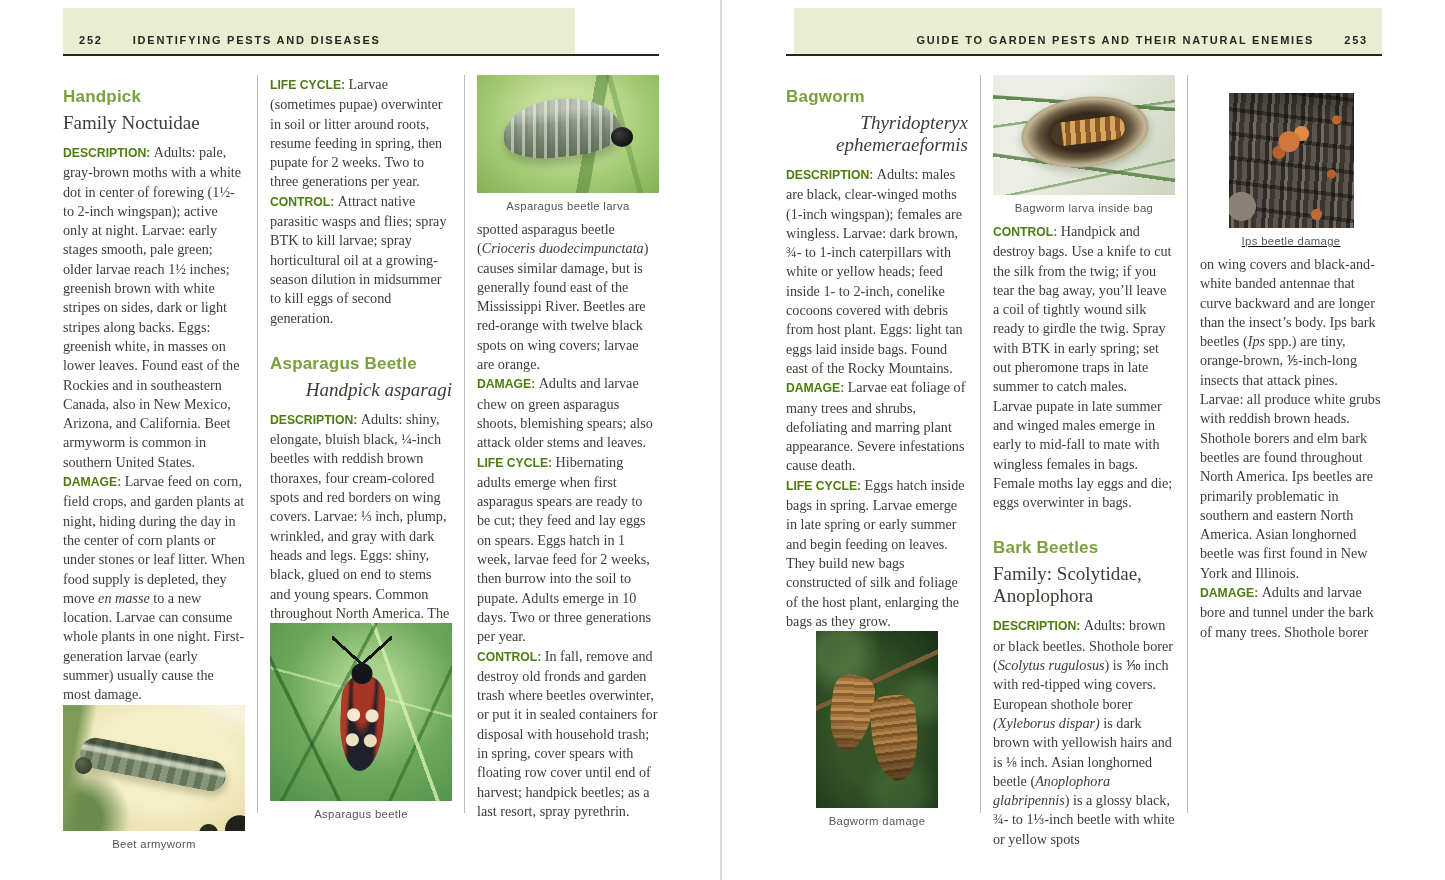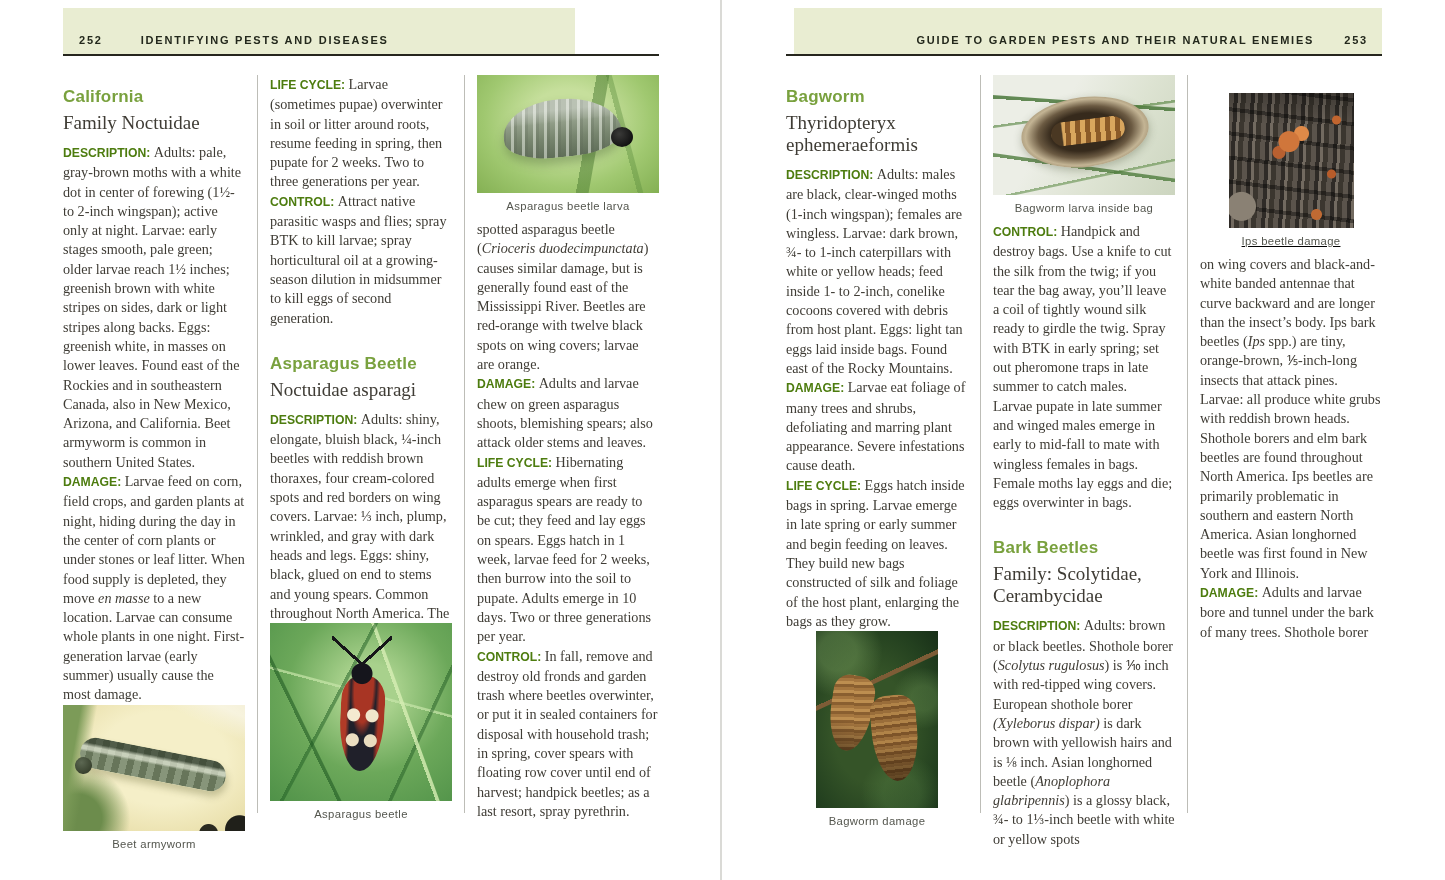--- a/index.html
+++ b/index.html
@@ -15,36 +15,36 @@
 
   
   .pageheader{
     position:absolute;top:8px;height:46px;display:flex;align-items:flex-end;
     font-family:"Liberation Sans",sans-serif;font-weight:700;font-size:11px;
     letter-spacing:1.8px;color:#23281c;background:#e9edd2;box-sizing:border-box;
     padding-bottom:8px;white-space:nowrap;
   }
   .pageheader--left{left:0;right:84px;padding-left:16px;}
   .pageheader--right{left:8px;right:0;justify-content:flex-end;padding-right:14px;}
-  .pageheader--left .runhead{margin-left:38px;}
+  .pageheader--left .runhead{margin-left:30px;}
   .pageheader--right .pagenum{margin-left:30px;}
   .header-rule{position:absolute;top:54px;left:0;width:100%;height:2px;background:#26261e;}
 
   
   .cols{position:absolute;top:75px;left:0;width:100%;height:738px;display:flex;}
   .col{width:182px;display:flex;flex-direction:column;}
   .colrule{width:1px;margin:0 12px;background:#bdbdb7;}
 
   
   .entry-heading{
     font-family:"Liberation Sans",sans-serif;font-weight:700;font-size:17px;
     color:#79a13e;margin:12px 0 5px;letter-spacing:.2px;
   }
   .taxon{font-size:19px;color:#3f3c35;margin:0 0 9px;}
-  .taxon-italic{}
+  .taxon-italic{font-style:italic;text-align:right;}
   .body-para{font-size:14.2px;line-height:19.3px;color:#3f3c35;margin:0;}
   .label{
     font-family:"Liberation Sans",sans-serif;font-weight:700;font-size:12.2px;
     color:#4d7c0f;
   }
   .entry-rule{height:2px;background:#3a3a32;margin:14px 0 0;}
 
   
   .fig{margin:0;display:flex;flex-direction:column;align-items:center;}
   .fig-top{margin-bottom:8px;}
@@ -182,36 +182,36 @@
 <body>
 
 <div class="page page--left">
   <div class="pageheader pageheader--left">
     <span class="pagenum">252</span>
     <span class="runhead">IDENTIFYING PESTS AND DISEASES</span>
   </div>
   <div class="header-rule"></div>
   <div class="cols">
     <div class="col">
-        <h2 class="entry-heading">California</h2>
+        <h2 class="entry-heading">Handpick</h2>
         <p class="taxon">Family Noctuidae</p>
         <p class="body-para"><span class="label">DESCRIPTION: </span>Adults: pale, gray-brown moths with a white dot in center of forewing (1½- to 2-inch wingspan); active only at night. Larvae: early stages smooth, pale green; older larvae reach 1½ inches; greenish brown with white stripes on sides, dark or light stripes along backs. Eggs: greenish white, in masses on lower leaves. Found east of the Rockies and in southeastern Canada, also in New Mexico, Arizona, and California. Beet armyworm is common in southern United States.</p>
         <p class="body-para"><span class="label">DAMAGE: </span>Larvae feed on corn, field crops, and garden plants at night, hiding during the day in the center of corn plants or under stones or leaf litter. When food supply is depleted, they move <i>en masse</i> to a new location. Larvae can consume whole plants in one night. First-generation larvae (early summer) usually cause the most damage.</p>
         <figure class="fig fig--beet-armyworm fig-bottom">
           <div class="photo photo--beet-armyworm"></div>
           <figcaption class="caption">Beet armyworm</figcaption>
         </figure>
       </div>
     <div class="colrule"></div>
     <div class="col">
         <p class="body-para"><span class="label">LIFE CYCLE: </span>Larvae (sometimes pupae) overwinter in soil or litter around roots, resume feeding in spring, then pupate for 2 weeks. Two to three generations per year.</p>
         <p class="body-para"><span class="label">CONTROL: </span>Attract native parasitic wasps and flies; spray BTK to kill larvae; spray horticultural oil at a growing-season dilution in midsummer to kill eggs of second generation.</p>
         <div class="entry-rule"></div>
         <h2 class="entry-heading">Asparagus Beetle</h2>
-        <p class="taxon taxon-italic">Noctuidae asparagi</p>
+        <p class="taxon taxon-italic">Handpick asparagi</p>
         <p class="body-para"><span class="label">DESCRIPTION: </span>Adults: shiny, elongate, bluish black, ¼-inch beetles with reddish brown thoraxes, four cream-colored spots and red borders on wing covers. Larvae: ⅓ inch, plump, wrinkled, and gray with dark heads and legs. Eggs: shiny, black, glued on end to stems and young spears. Common throughout North America. The</p>
         <figure class="fig fig--asparagus-beetle fig-bottom">
           <div class="photo photo--asparagus-beetle"></div>
           <figcaption class="caption">Asparagus beetle</figcaption>
         </figure>
       </div>
     <div class="colrule"></div>
     <div class="col">
         <figure class="fig fig--asparagus-beetle-larva fig-top">
           <div class="photo photo--asparagus-beetle-larva"></div>
@@ -248,21 +248,21 @@
     <div class="colrule"></div>
     <div class="col">
         <figure class="fig fig--bagworm-larva-inside-bag fig-top">
           <div class="photo photo--bagworm-larva-inside-bag"></div>
           <figcaption class="caption">Bagworm larva inside bag</figcaption>
         </figure>
         <p class="body-para"><span class="label">CONTROL: </span>Handpick and destroy bags. Use a knife to cut the silk from the twig; if you tear the bag away, you’ll leave a coil of tightly wound silk ready to girdle the twig. Spray with BTK in early spring; set out pheromone traps in late summer to catch males.</p>
         <p class="body-para">Larvae pupate in late summer and winged males emerge in early to mid-fall to mate with wingless females in bags. Female moths lay eggs and die; eggs overwinter in bags.</p>
         <div class="entry-rule"></div>
         <h2 class="entry-heading">Bark Beetles</h2>
-        <p class="taxon">Family: Scolytidae, Cerambycidae</p>
+        <p class="taxon">Family: Scolytidae, Anoplophora</p>
         <p class="body-para"><span class="label">DESCRIPTION: </span>Adults: brown or black beetles. Shothole borer (<i>Scolytus rugulosus</i>) is ⅒ inch with red-tipped wing covers. European shothole borer <i>(Xyleborus dispar)</i> is dark brown with yellowish hairs and is ⅛ inch. Asian longhorned beetle (<i>Anoplophora glabripennis</i>) is a glossy black, ¾- to 1⅓-inch beetle with white or yellow spots</p>
       </div>
     <div class="colrule"></div>
     <div class="col">
         <figure class="fig fig--ips-beetle-damage fig-top">
           <div class="photo photo--ips-beetle-damage"></div>
           <figcaption class="caption">Ips beetle damage</figcaption>
         </figure>
         <p class="body-para">on wing covers and black-and-white banded antennae that curve backward and are longer than the insect’s body. Ips bark beetles (<i>Ips</i> spp.) are tiny, orange-brown, ⅕-inch-long insects that attack pines. Larvae: all produce white grubs with reddish brown heads. Shothole borers and elm bark beetles are found throughout North America. Ips beetles are primarily problematic in southern and eastern North America. Asian longhorned beetle was first found in New York and Illinois.</p>
         <p class="body-para"><span class="label">DAMAGE: </span>Adults and larvae bore and tunnel under the bark of many trees. Shothole borer</p>

